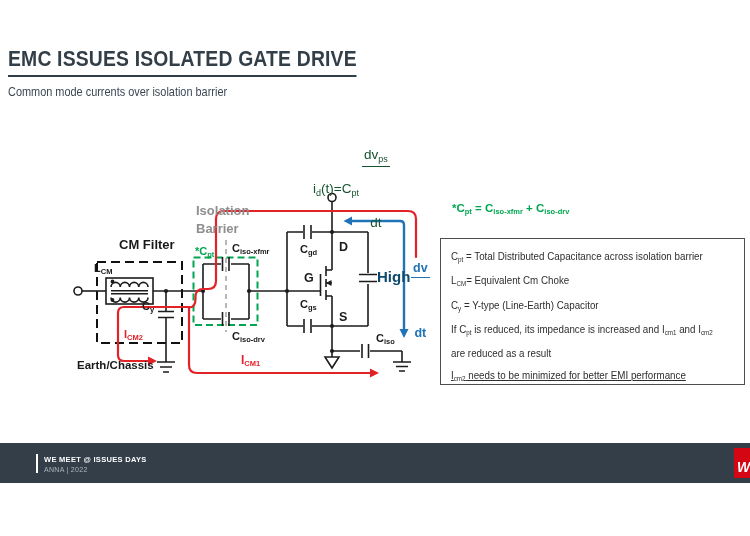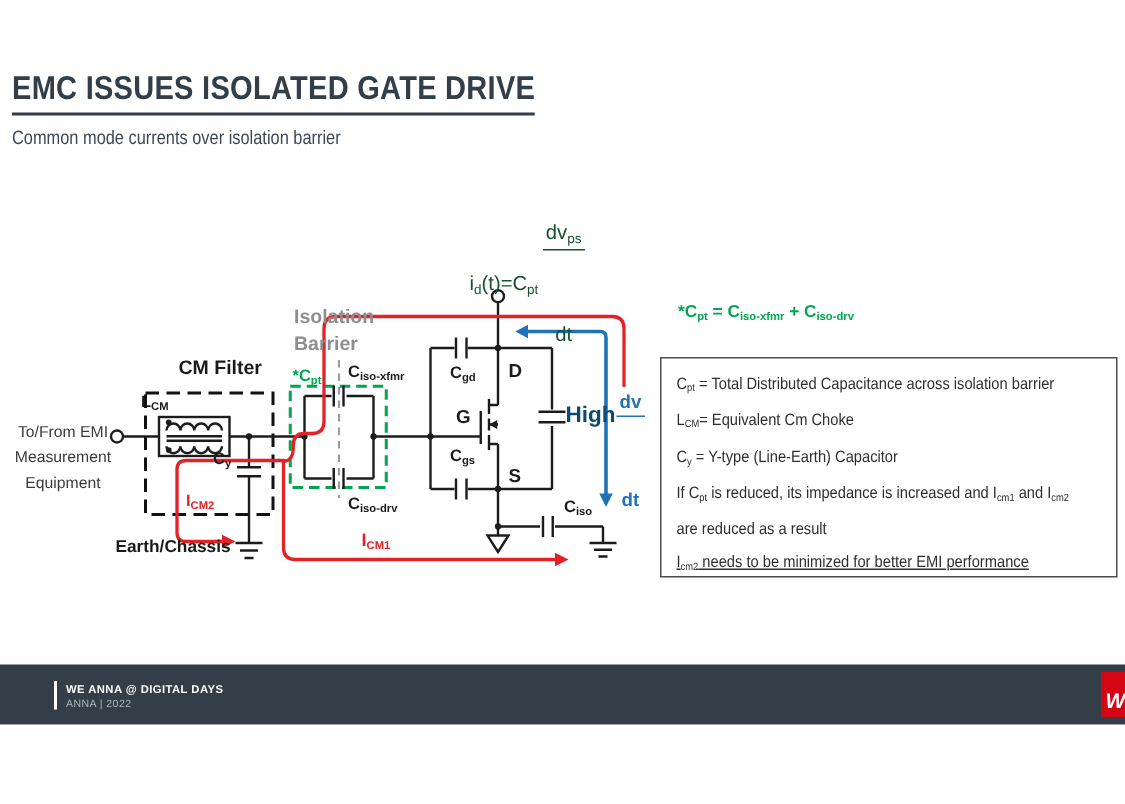--- a/index.html
+++ b/index.html
@@ -144,25 +144,20 @@
   <div class="equation">
     <span><span>i</span><sub>d</sub><span>(t)=C</span><sub>pt</sub></span>
     <span class="frac">
       <span class="num"><span>dv</span><sub>ps</sub></span>
       <span class="den">dt</span>
     </span>
   </div>
 
   <div class="gformula"><span>*C</span><sub>pt</sub><span> = C</span><sub>iso-xfmr</sub><span> + C</span><sub>iso-drv</sub></div>
 
-  <div class="to-from">
-    <div>To/From EMI</div>
-    <div>Measurement</div>
-    <div>Equipment</div>
-  </div>
   <div class="lbl" style="left:119px;top:238px;font-size:13px">CM Filter</div>
   <div class="lbl" style="left:94px;top:263px"><span>L</span><sub>CM</sub></div>
   <div class="lbl" style="left:142px;top:301px"><span>C</span><sub>y</sub></div>
   <div class="lbl red" style="left:124px;top:329px"><span>I</span><sub>CM2</sub></div>
   <div class="lbl" style="left:77px;top:360px;font-size:11.5px">Earth/Chassis</div>
   <div class="iso-lbl">
     <div>Isolation</div>
     <div>Barrier</div>
   </div>
   <div class="lbl green" style="left:195px;top:246px"><span>*C</span><sub>pt</sub></div>
@@ -187,20 +182,20 @@
     <div class="line"><span>C</span><sub>pt</sub><span> = Total Distributed Capacitance across isolation barrier</span></div>
     <div class="line"><span>L</span><sub>CM</sub><span>= Equivalent Cm Choke</span></div>
     <div class="line"><span>C</span><sub>y</sub><span> = Y-type (Line-Earth) Capacitor</span></div>
     <div class="line"><span>If C</span><sub>pt</sub><span> is reduced, its impedance is increased and I</span><sub>cm1</sub><span> and I</span><sub>cm2</sub></div>
     <div class="line"><span>are reduced as a result</span></div>
     <div class="line u"><span>I</span><sub>cm2</sub><span> needs to be minimized for better EMI performance</span></div>
   </div>
 
   <div class="footer">
     <div class="vbar"></div>
-    <div class="event">WE ANNA @ DIGITAL DAYS</div>
+    <div class="event">WE MEET @ ISSUES DAYS</div>
     <div class="date">ANNA | 2022</div>
   </div>
   <div class="logo">
     <span>W</span>
   </div>
 
 </div>
 
 </body></html>

